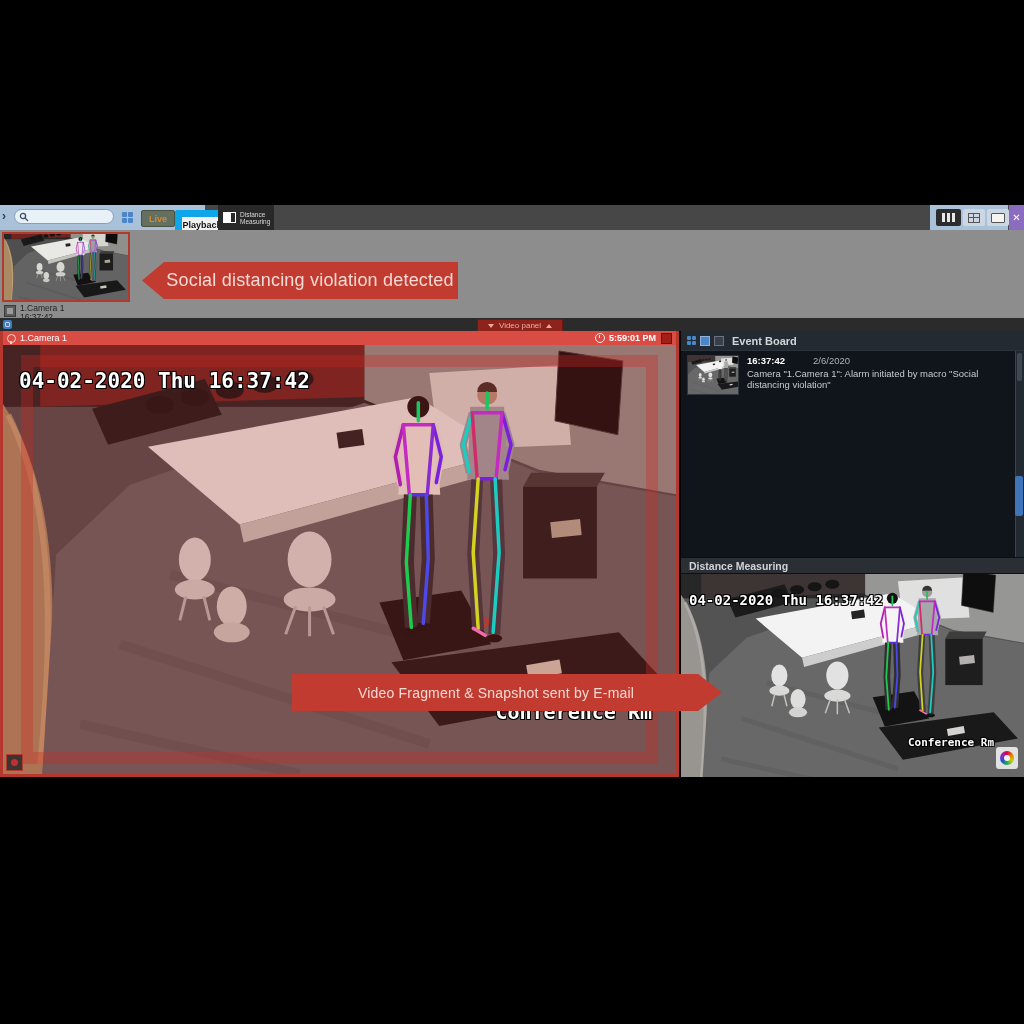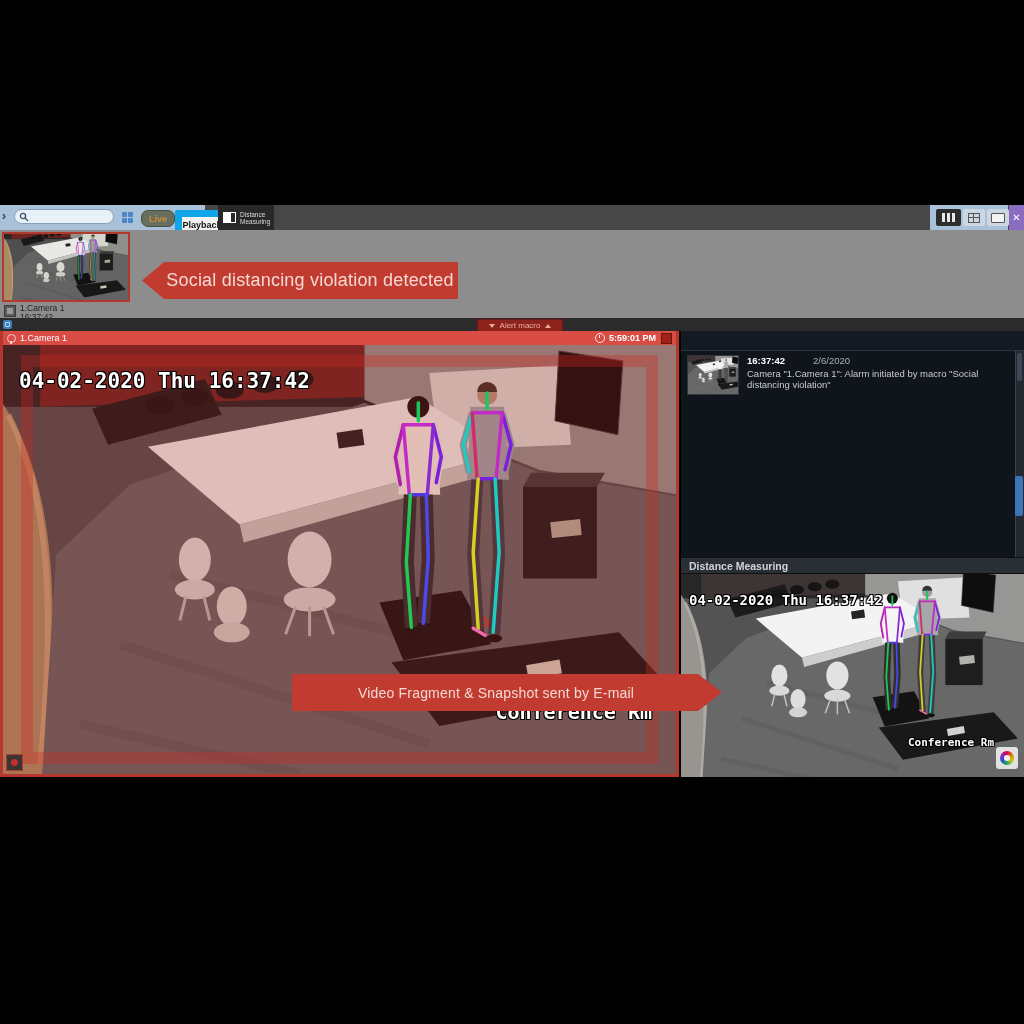--- a/index.html
+++ b/index.html
@@ -11,21 +11,21 @@
   #toolbar .blue-left{position:absolute;left:0;top:0;width:205px;height:25px;background:#a9c1d9;}
   #toolbar .blue-right{position:absolute;left:930px;top:0;width:78px;height:25px;background:#a9c1d9;}
   .tb-chevron{position:absolute;left:2px;top:4px;color:#2c3e50;font-size:12px;font-weight:bold;}
   .search-box{position:absolute;left:14px;top:4px;width:100px;height:15px;background:#e8f0f8;
     border:1px solid #86a0b8;border-radius:8px;display:flex;align-items:center;padding-left:4px;box-sizing:border-box;}
   .search-box input{border:none;background:transparent;outline:none;width:80px;height:11px;font-size:9px;}
   .grid4{position:absolute;left:122px;top:7px;width:11px;height:11px;
     display:grid;grid-template-columns:5px 5px;grid-template-rows:5px 5px;gap:1px;}
   .grid4 i{background:#4a86c8;border-radius:1px;}
   .btn-live{position:absolute;left:141px;top:5px;width:32px;height:15px;background:#656f60;
-    border:1px solid #49513f;border-radius:7px;color:#d28a33;font-size:9px;font-weight:bold;
+    border:1px solid #49513f;border-radius:2px;color:#d28a33;font-size:9px;font-weight:bold;
     display:flex;align-items:center;justify-content:center;}
   .btn-playback{position:absolute;left:175px;top:5px;width:40px;height:15px;background:#f1f1f1;
     border:7px solid #0ea5e9;border-radius:2px;color:#141414;font-size:9px;font-weight:bold;
     display:flex;align-items:center;justify-content:center;box-shadow:0 1px 0 rgba(255,255,255,.6) inset;}
   .tab-distance{position:absolute;left:218px;top:0;width:56px;height:25px;background:#282828;
     display:flex;align-items:center;gap:4px;padding-left:5px;box-sizing:border-box;}
   .tab-distance .lay-ic{width:13px;height:11px;background:#fff;position:relative;flex:none;}
   .tab-distance .lay-ic::after{content:"";position:absolute;right:0;top:0;width:6px;height:11px;
     background:#282828;border:1px solid #fff;box-sizing:border-box;}
   .tab-distance .lbl{color:#dcdcdc;font-size:6.5px;line-height:7px;}
@@ -261,21 +261,21 @@
   </div>
 </div>
 
 <div class="callout" id="callout-violation">Social distancing violation detected</div>
 
 <div class="abs" id="topstrip">
   <span class="strip-ic"></span>
 </div>
 <div id="alert-tab">
   <span class="tri-dn"></span>
-  <span class="lbl">Alert macro</span>
+  <span class="lbl">Video panel</span>
   <span class="tri-up"></span>
 </div>
 
 <div class="abs" id="main-view">
   <div id="main-titlebar">
     <span class="pin-ic"></span>
     <span class="title">1.Camera 1</span>
     <span class="spacer"></span>
     <span class="clock-ic"></span>
     <span class="clock">5:59:01 PM</span>
@@ -294,20 +294,31 @@
     <div class="osd" id="main-osd-loc">Conference Rm</div>
     <div class="alarm-btn">
         <i></i>
       </div>
   </div>
 </div>
 
 <div class="callout" id="callout-email">Video Fragment &amp; Snapshot sent by E-mail</div>
 
 <div class="abs" id="right-panel">
+  <div id="eb-header">
+    <span class="eb-ic1">
+        <i></i>
+        <i></i>
+        <i></i>
+        <i></i>
+      </span>
+    <span class="eb-ic2"></span>
+    <span class="eb-ic3"></span>
+    <span class="lbl">Event Board</span>
+  </div>
   <div id="eb-list">
     <div class="event-row">
       <div class="event-thumb">
         <svg viewBox="0 0 680 430" preserveAspectRatio="xMidYMid slice" style="width:100%;height:100%;filter:saturate(.15) brightness(1.05);">
           <use href="#scene-base"></use>
         </svg>
       </div>
       <div class="event-text">
         <div class="l1">
           <span class="t">16:37:42</span>

